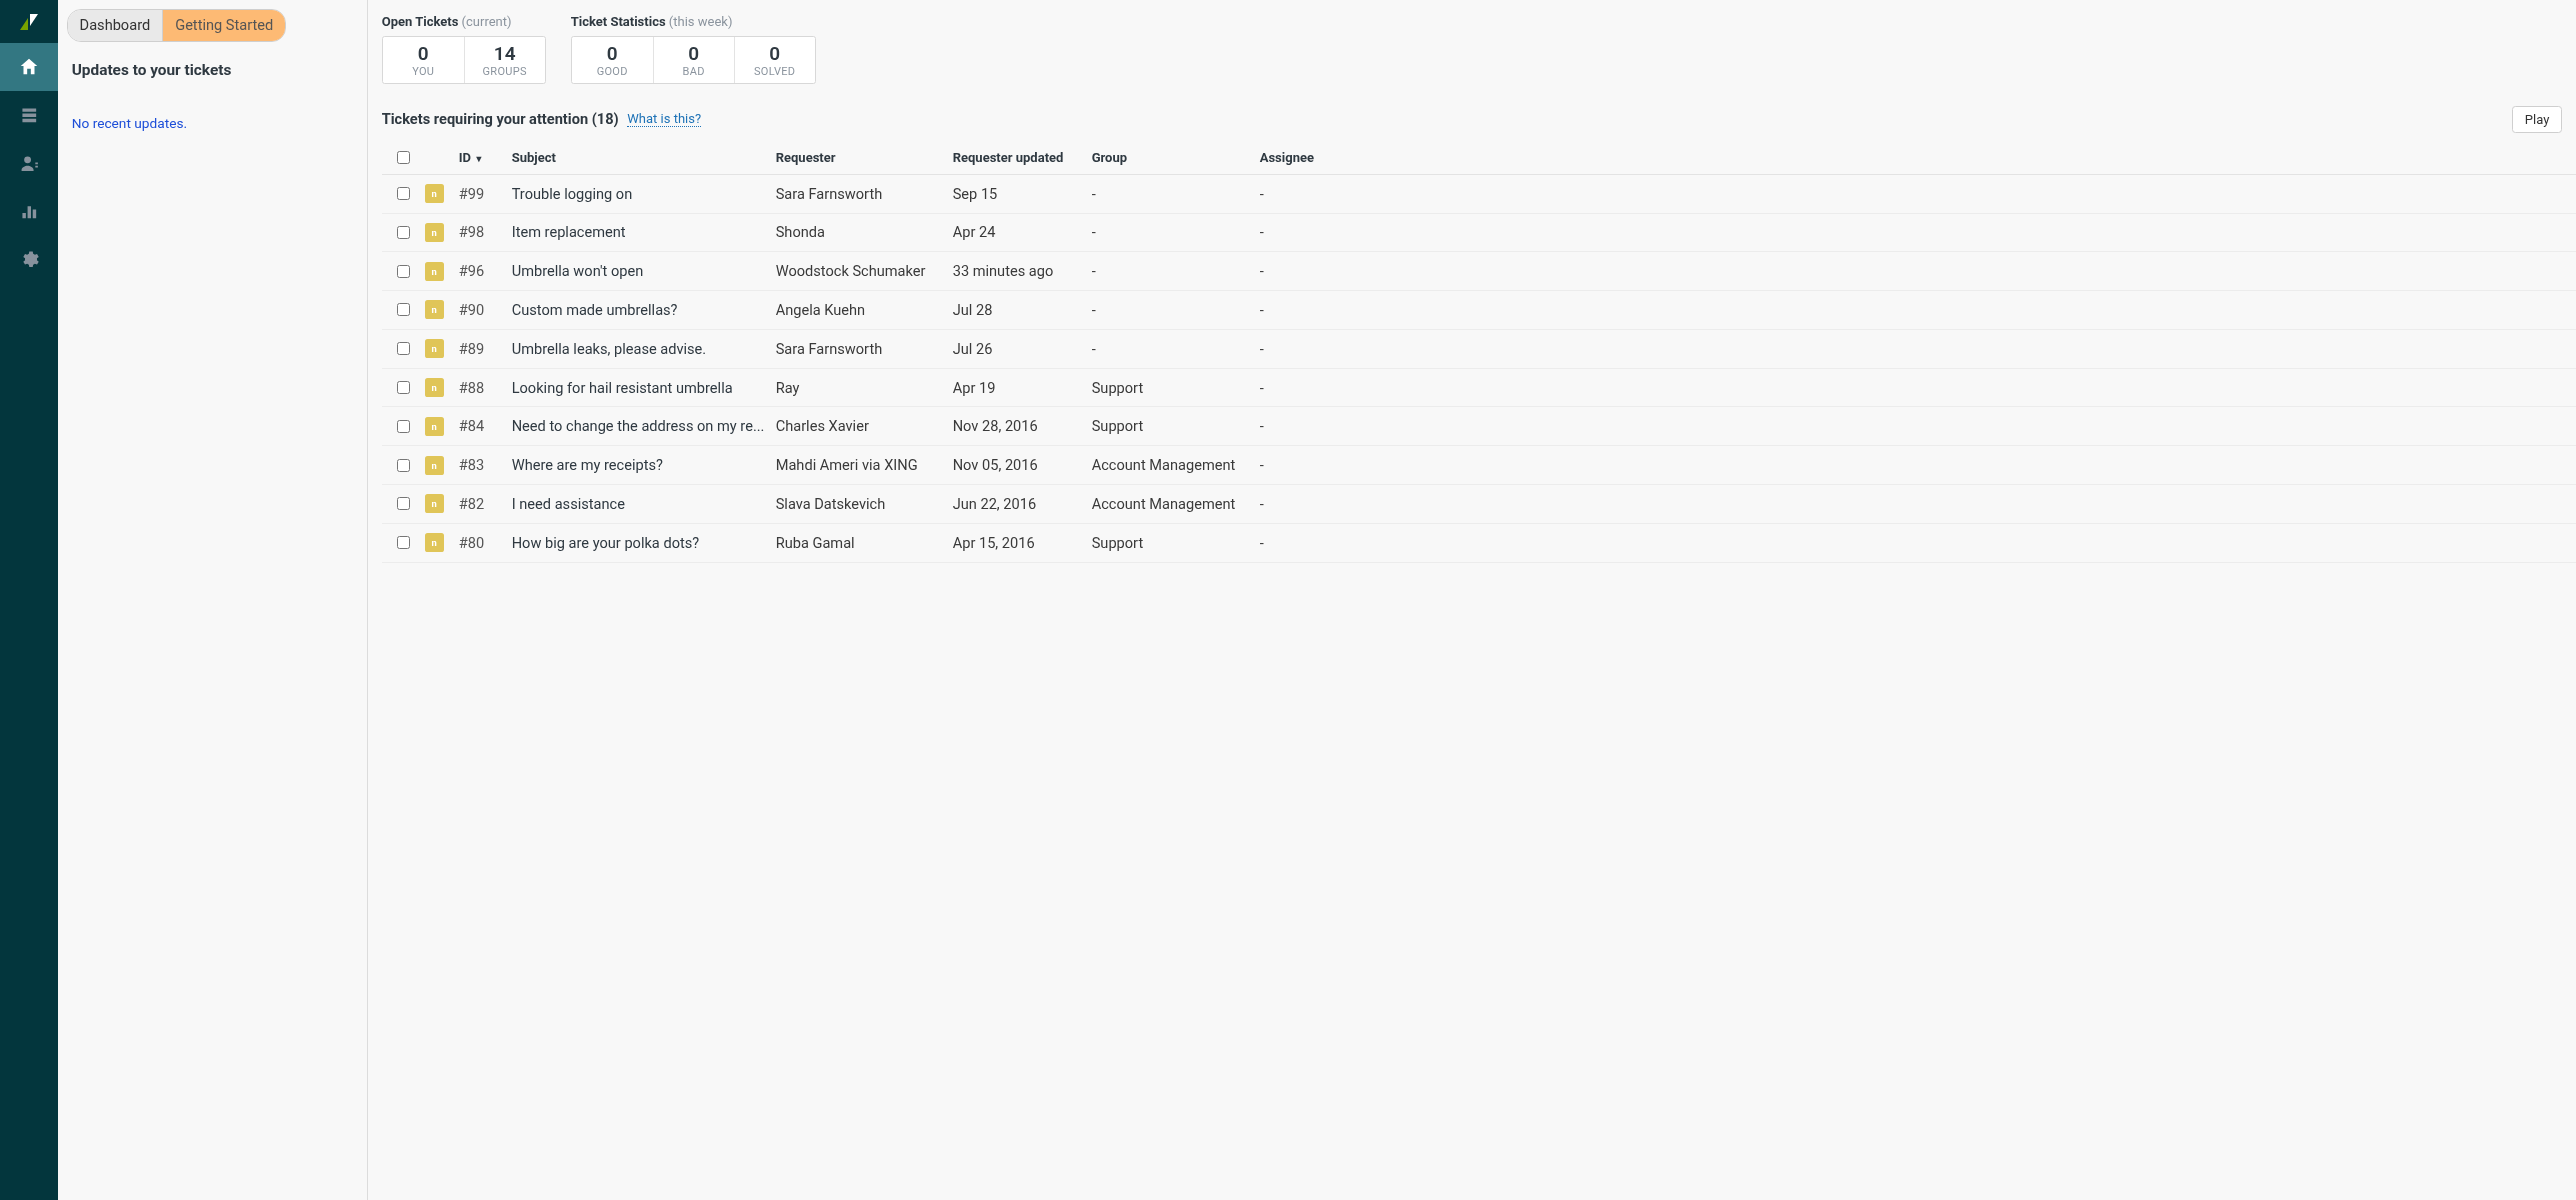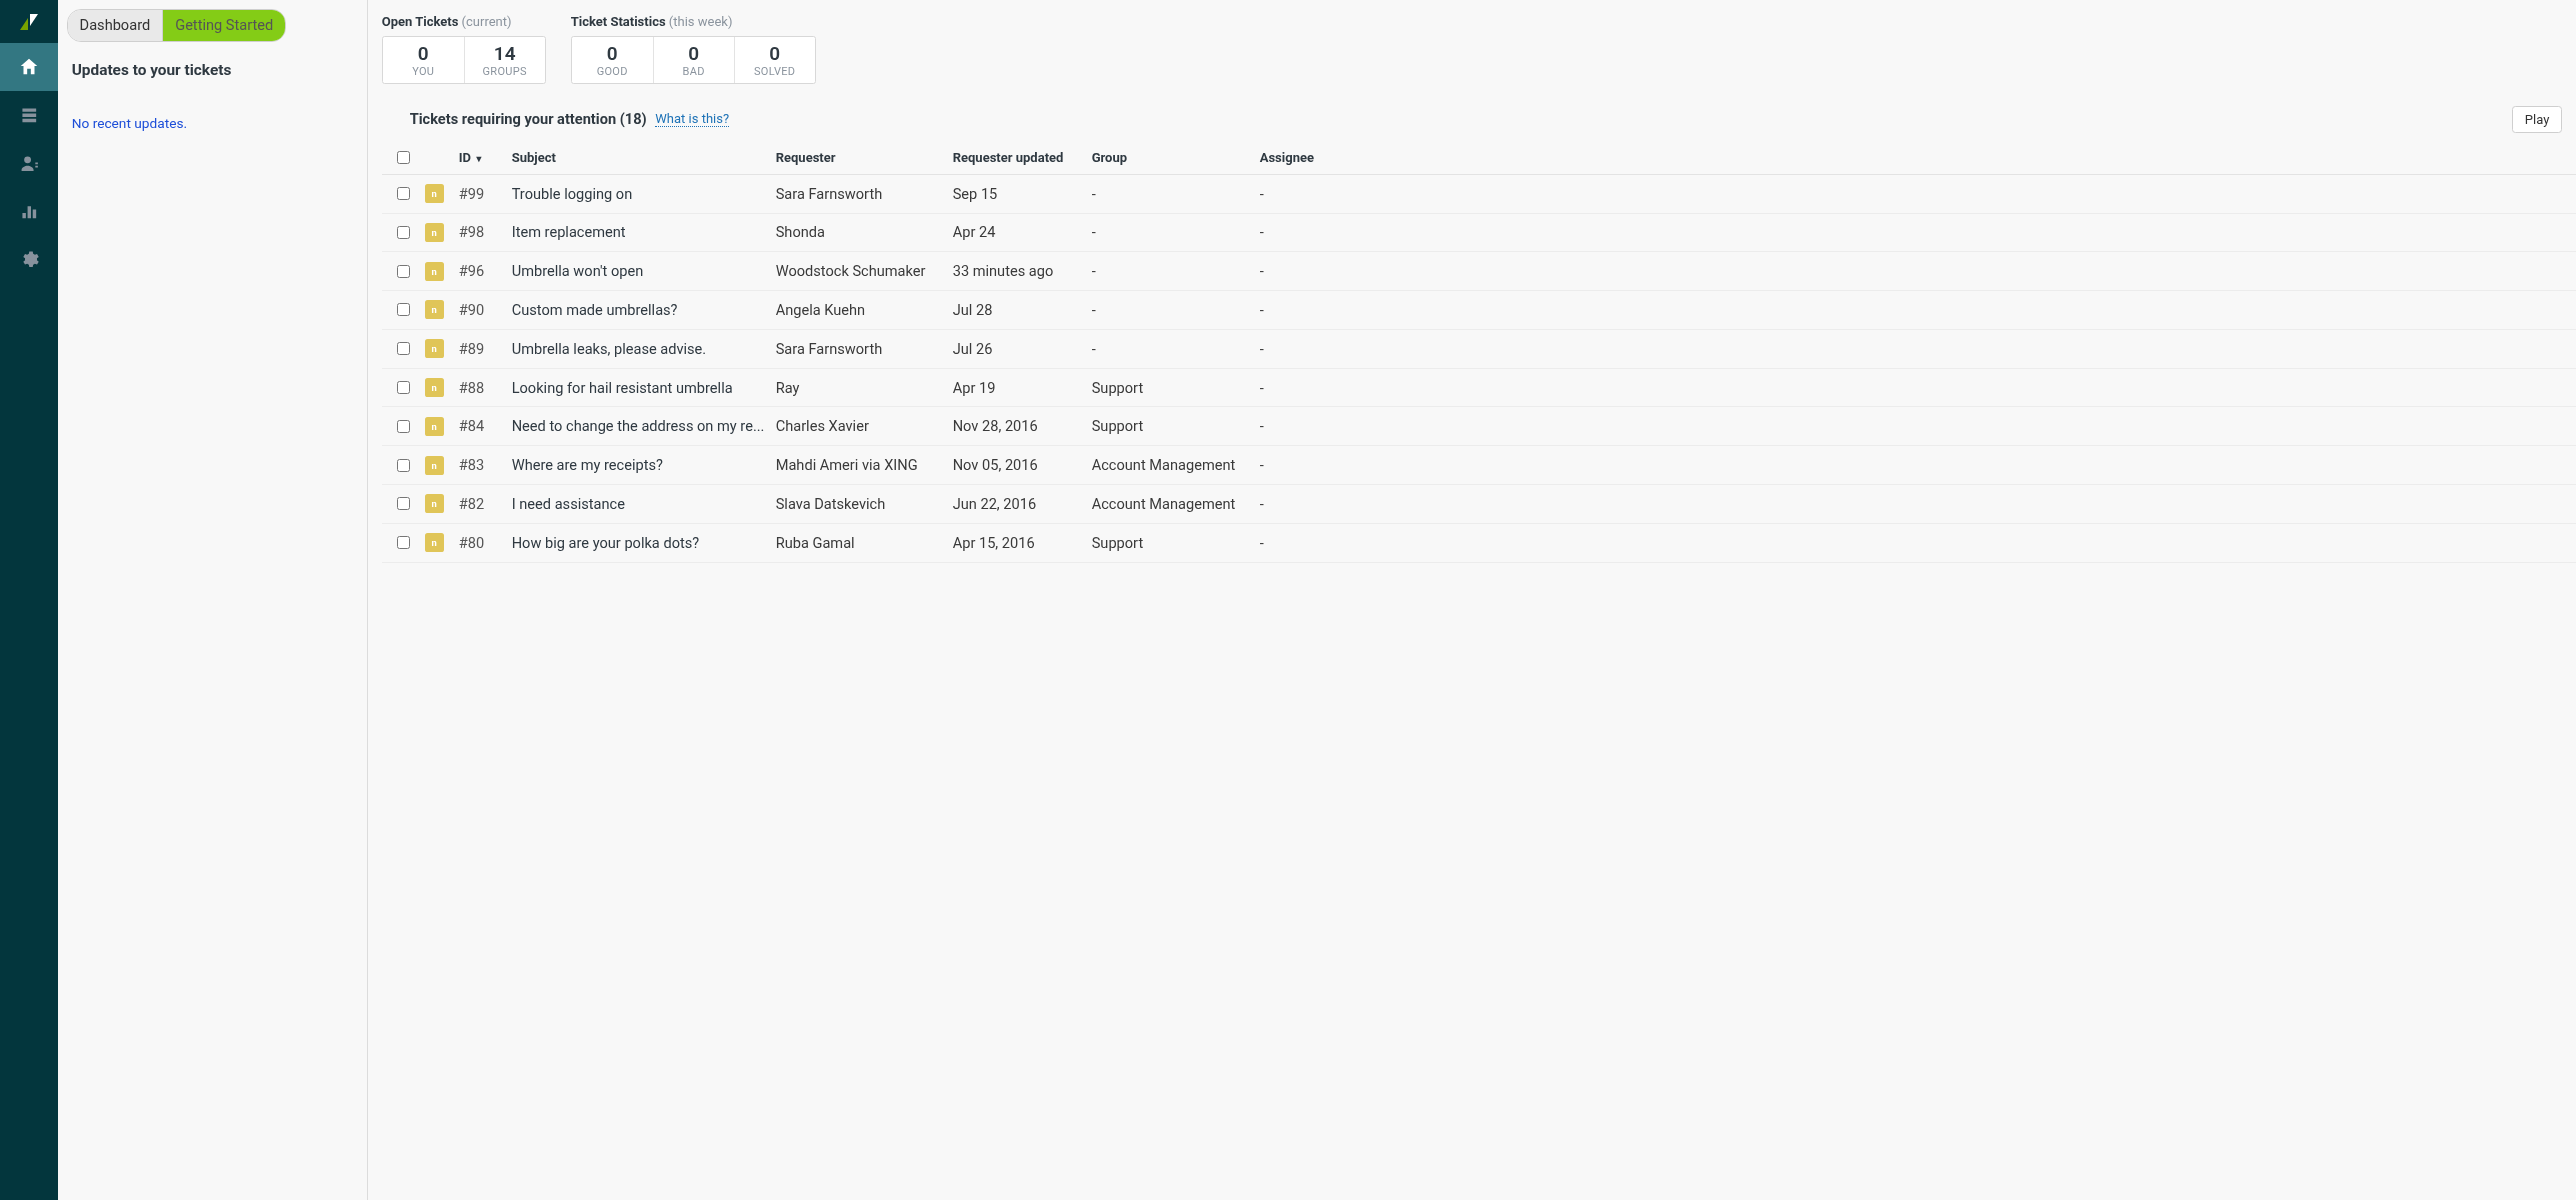--- a/index.html
+++ b/index.html
@@ -126,21 +126,21 @@
   border: 0.9px solid #cfcfcf;
   border-radius: 14px;
   overflow: hidden;
   background: #ffffff;
 }
 .tab {
   padding: 6.9px 12px;
   font-size: 14.6px;
   color: #555;
   cursor: pointer;
-  background: #84cc16;
+  background: #fdba74;
 }
 .tab.active {
   background: #e9e9e9;
   color: #333;
 }
 .tab + .tab {
   border-left: 0.9px solid #d0d0d0;
 }
 .updates-block {
   padding: 19px 13.7px;
@@ -209,21 +209,20 @@
   display: flex;
   align-items: center;
   gap: 8.6px;
   margin-bottom: 8.6px;
   padding-right: 13.7px;
 }
 .attention-title {
   font-size: 14.6px;
   font-weight: 700;
   color: #2f3941;
-  margin-left: 28px;
 }
 .attention-title .count {
   font-weight: 700;
 }
 .whatis-link {
   color: #1f73b7;
   font-size: 13px;
   border-bottom: 0.9px dotted #1f73b7;
   cursor: pointer;
 }

